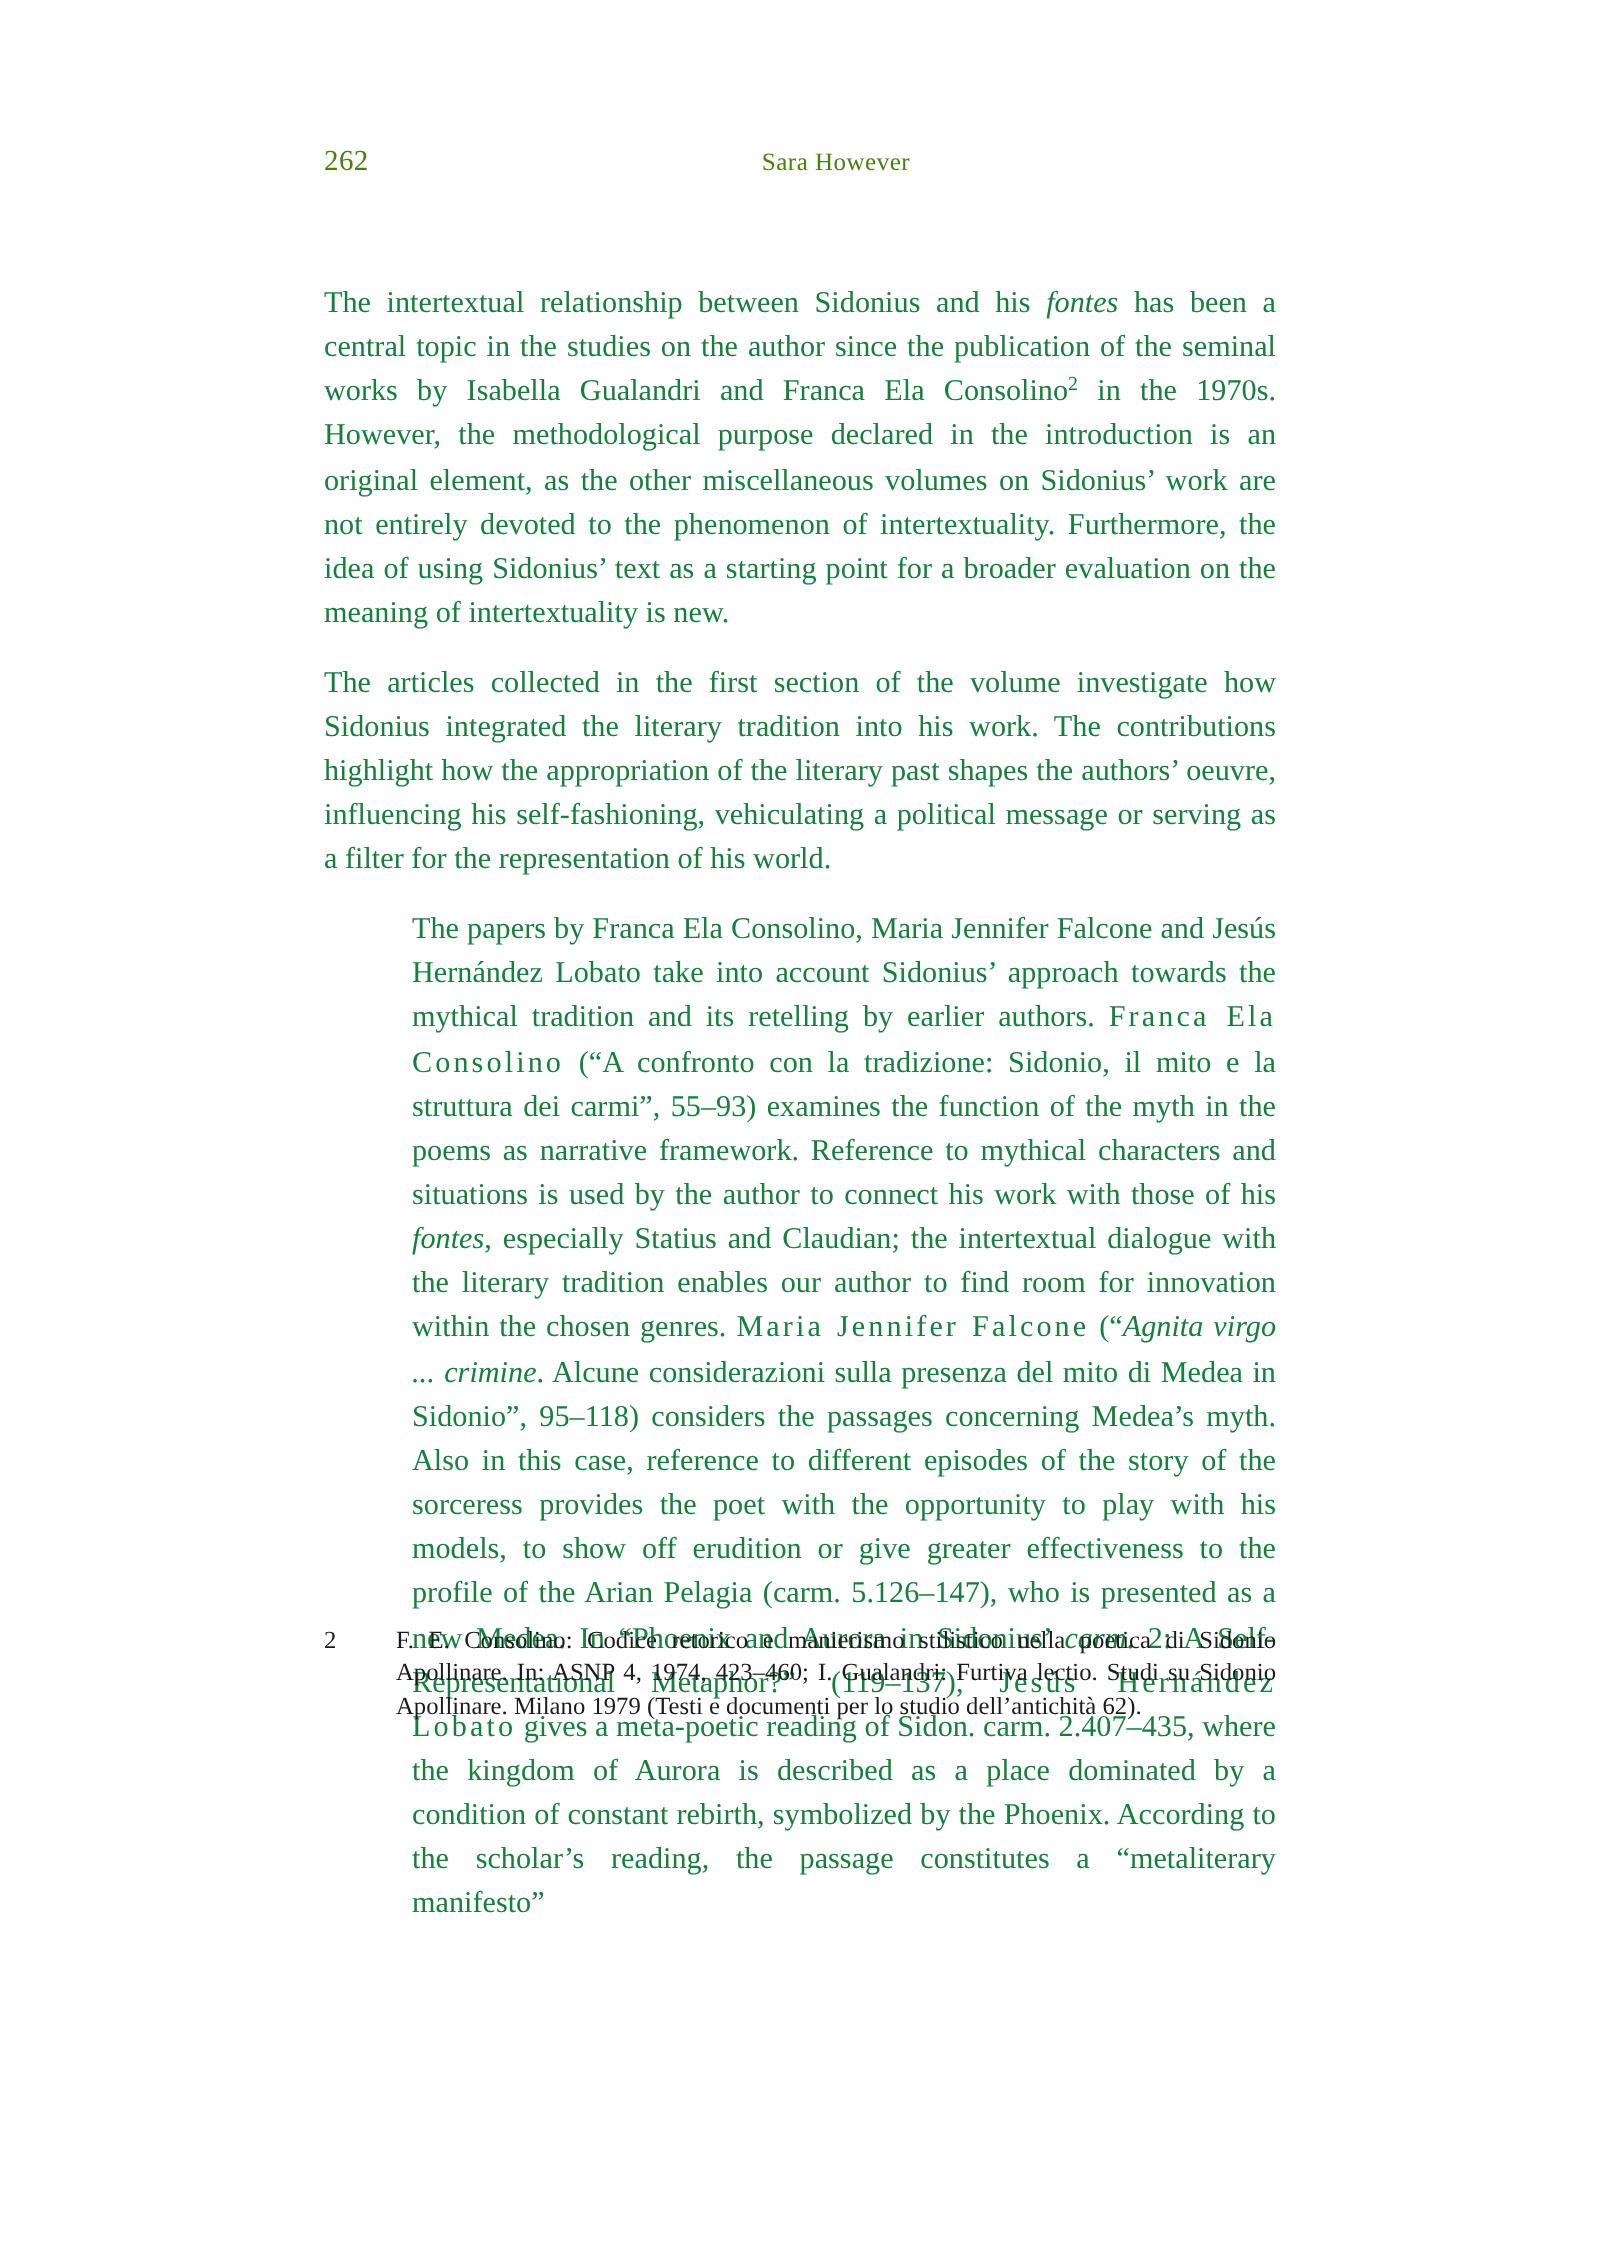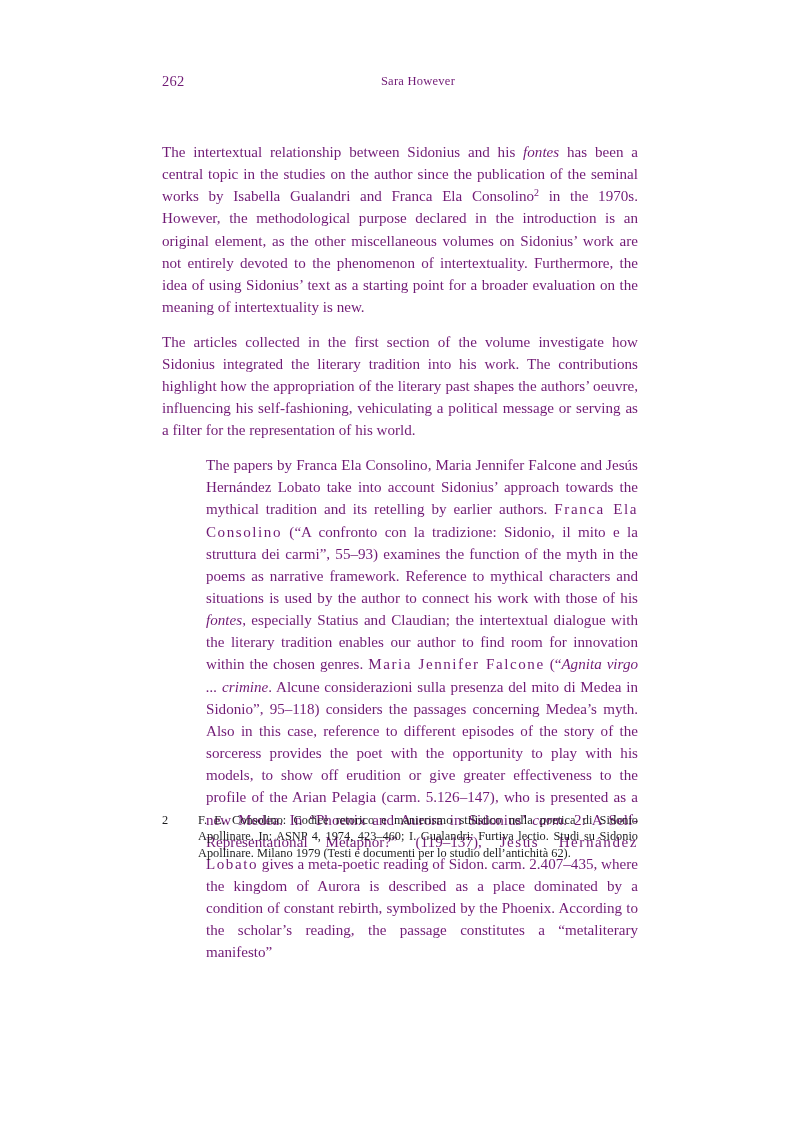--- a/index.html
+++ b/index.html
@@ -25,21 +25,21 @@
     overflow: hidden;
   }
 
   
   .runhead {
     position: absolute;
     left: 162px;
     top: 72px;
     width: 476px;
     height: 18px;
-    color: #701a75;
+    color: #4d7c0f;
   }
   .runhead-folio {
     position: absolute;
     left: 0;
     top: 0;
     font-size: 14.5px;
     line-height: 18px;
     letter-spacing: 0.2px;
   }
   .runhead-title {
@@ -62,21 +62,21 @@
     top: 141px;
     width: 476px;
   }
   .para {
     margin: 0 0 12.5px 0;
     font-size: 15.1px;
     line-height: 22.15px;
     text-align: justify;
     text-justify: inter-word;
     hyphens: manual;
-    color: #701a75;
+    color: #15803d;
     letter-spacing: 0.01px;
   }
   .para:last-child { margin-bottom: 0; margin-left: 44px; }
 
   i, .it { font-style: italic; }
 
   
   .spaced {
     letter-spacing: 1.55px;
   }

